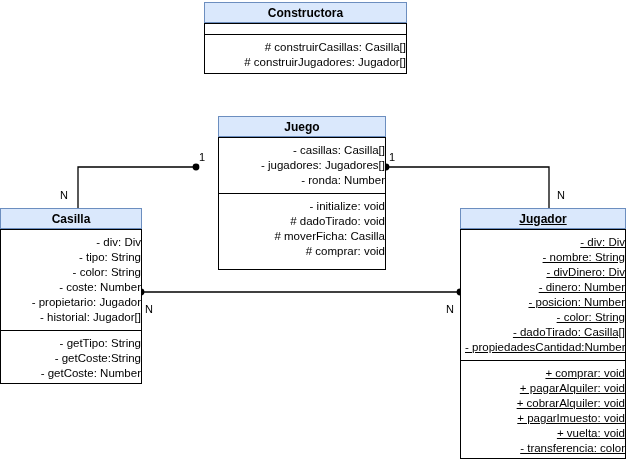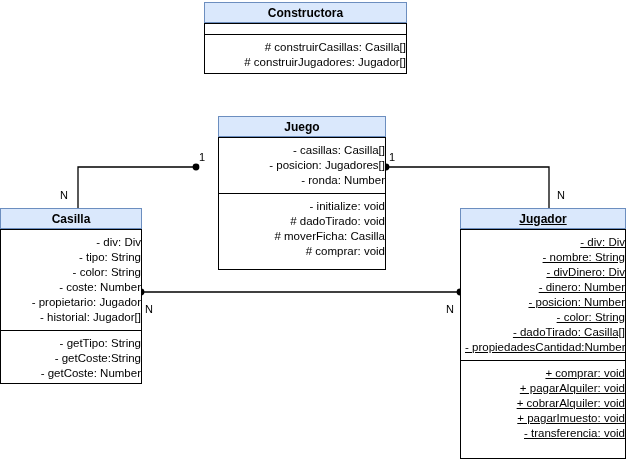--- a/index.html
+++ b/index.html
@@ -104,21 +104,21 @@
     <div class="uml-compartment">
       <div class="member"># construirCasillas: Casilla[]</div>
       <div class="member"># construirJugadores: Jugador[]</div>
     </div>
   </div>
 
   <div class="uml-class" style="left:218px; top:116px; width:168px; height:154px;">
     <div class="uml-header">Juego</div>
     <div class="uml-compartment">
       <div class="member">- casillas: Casilla[]</div>
-      <div class="member">- posicion: Jugadores[]</div>
+      <div class="member">- jugadores: Jugadores[]</div>
       <div class="member">- ronda: Number</div>
     </div>
     <div class="uml-compartment">
       <div class="member">- initialize: void</div>
       <div class="member"># dadoTirado: void</div>
       <div class="member"># moverFicha: Casilla</div>
       <div class="member"># comprar: void</div>
     </div>
   </div>
 
@@ -149,21 +149,22 @@
       <div class="member">- posicion: Number</div>
       <div class="member">- color: String</div>
       <div class="member">- dadoTirado: Casilla[]</div>
       <div class="member">- propiedadesCantidad:Number</div>
     </div>
     <div class="uml-compartment">
       <div class="member">+ comprar: void</div>
       <div class="member">+ pagarAlquiler: void</div>
       <div class="member">+ cobrarAlquiler: void</div>
       <div class="member">+ pagarImuesto: void</div>
-      <div class="member">- transferencia: void</div>
+      <div class="member">+ vuelta: void</div>
+      <div class="member">- transferencia: color</div>
     </div>
   </div>
 
   <div class="mult-label" style="left:199px; top:151px;">1</div>
   <div class="mult-label" style="left:389px; top:151px;">1</div>
   <div class="mult-label" style="left:60px; top:189px;">N</div>
   <div class="mult-label" style="left:557px; top:189px;">N</div>
   <div class="mult-label" style="left:145px; top:303px;">N</div>
   <div class="mult-label" style="left:446px; top:303px;">N</div>
 

